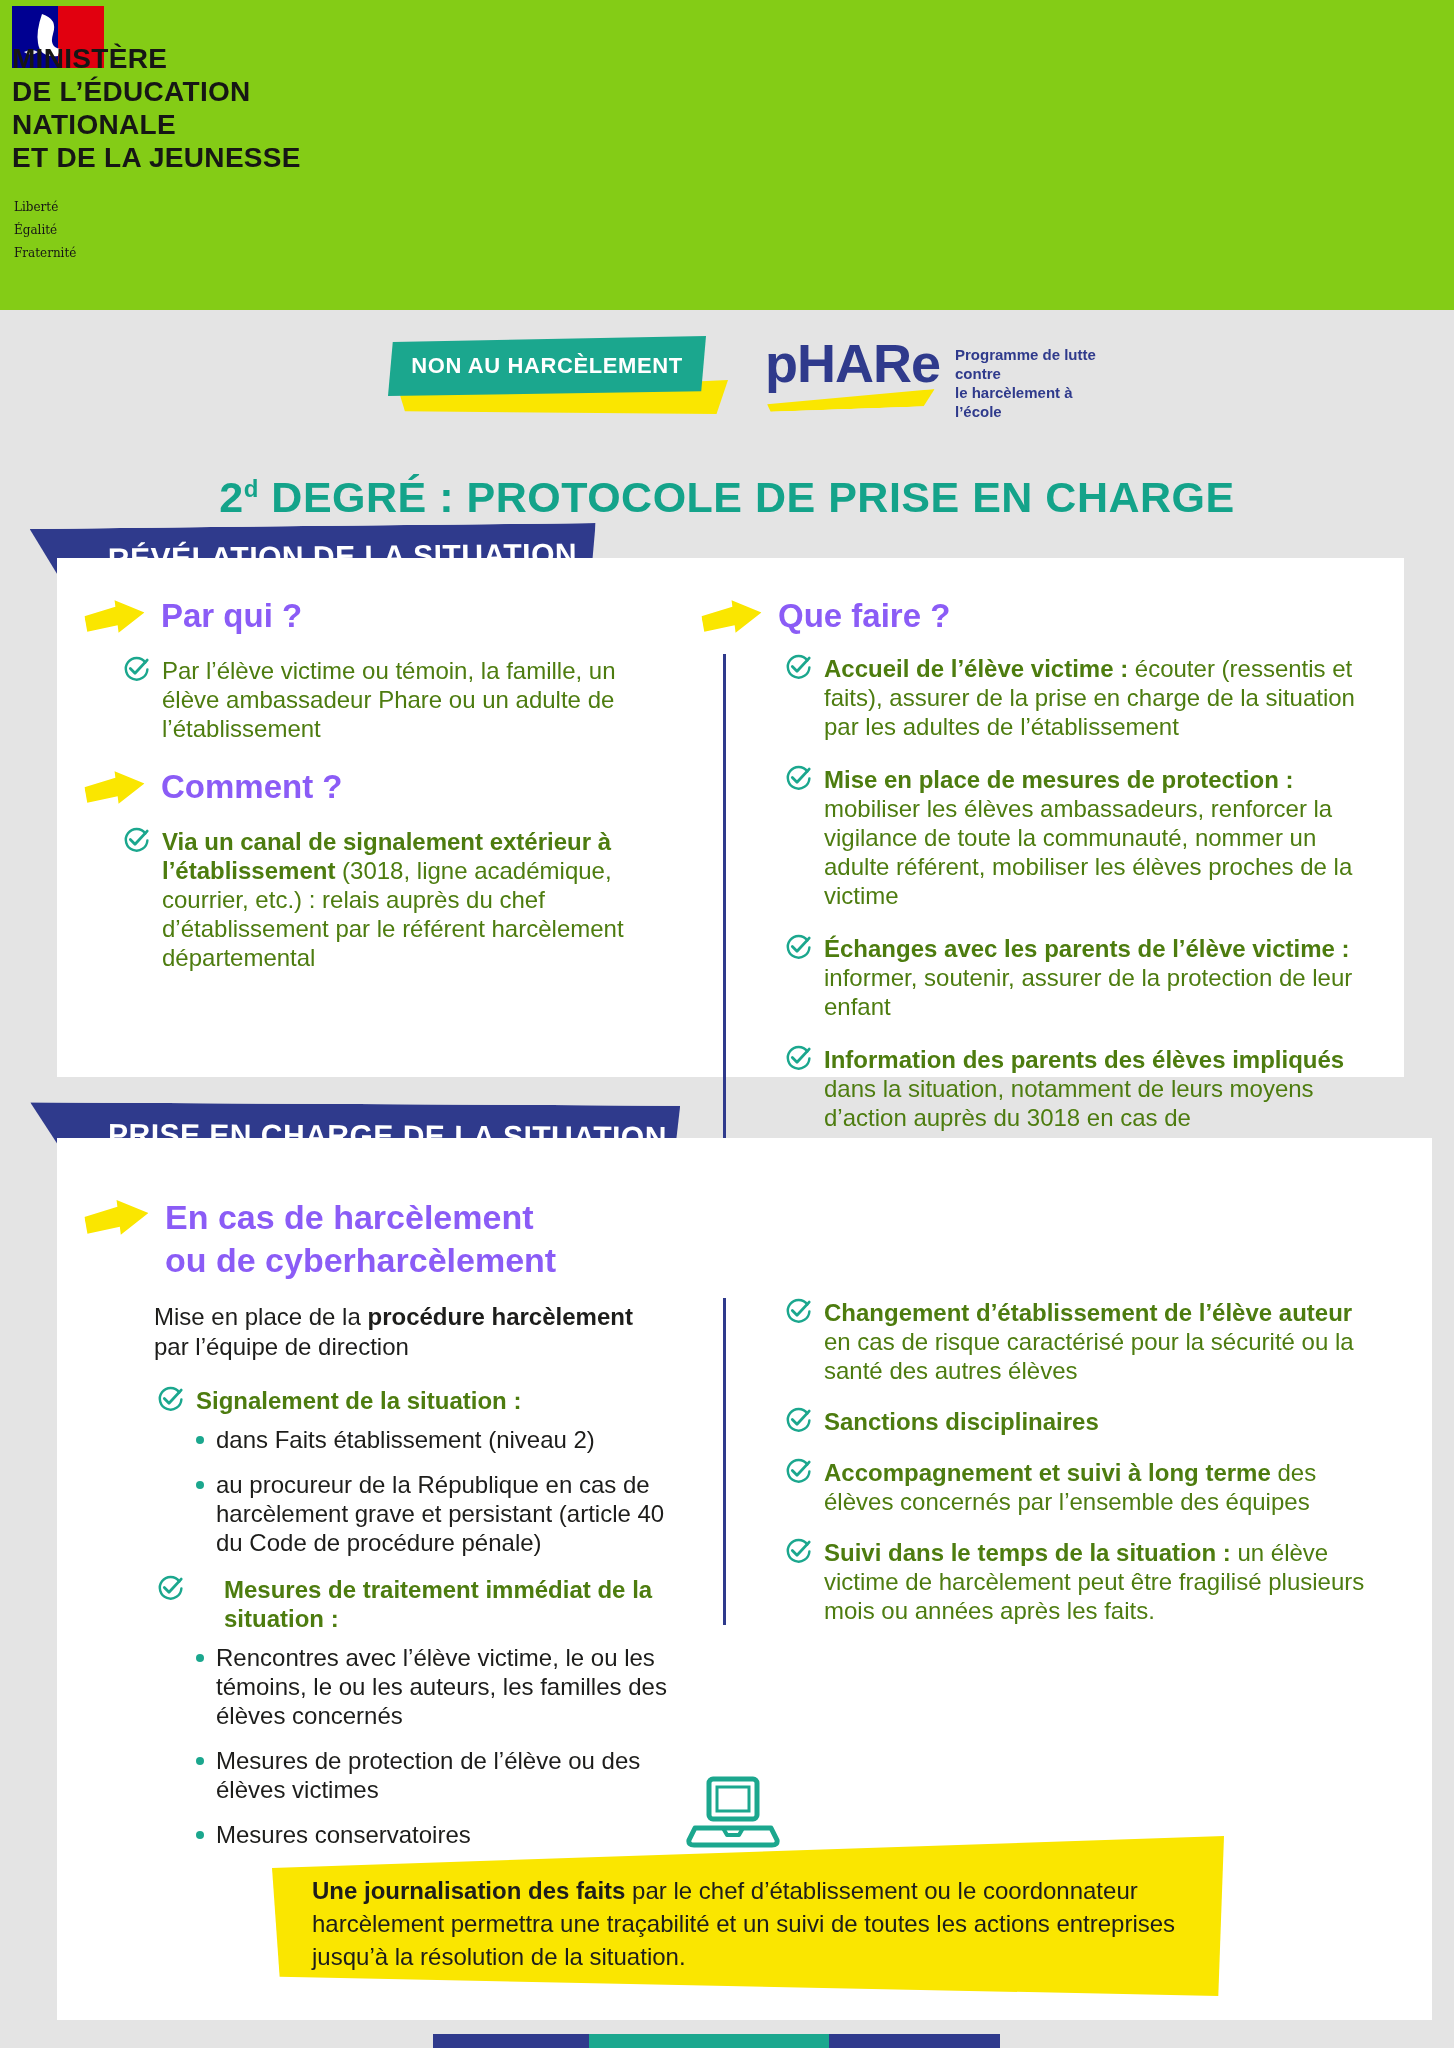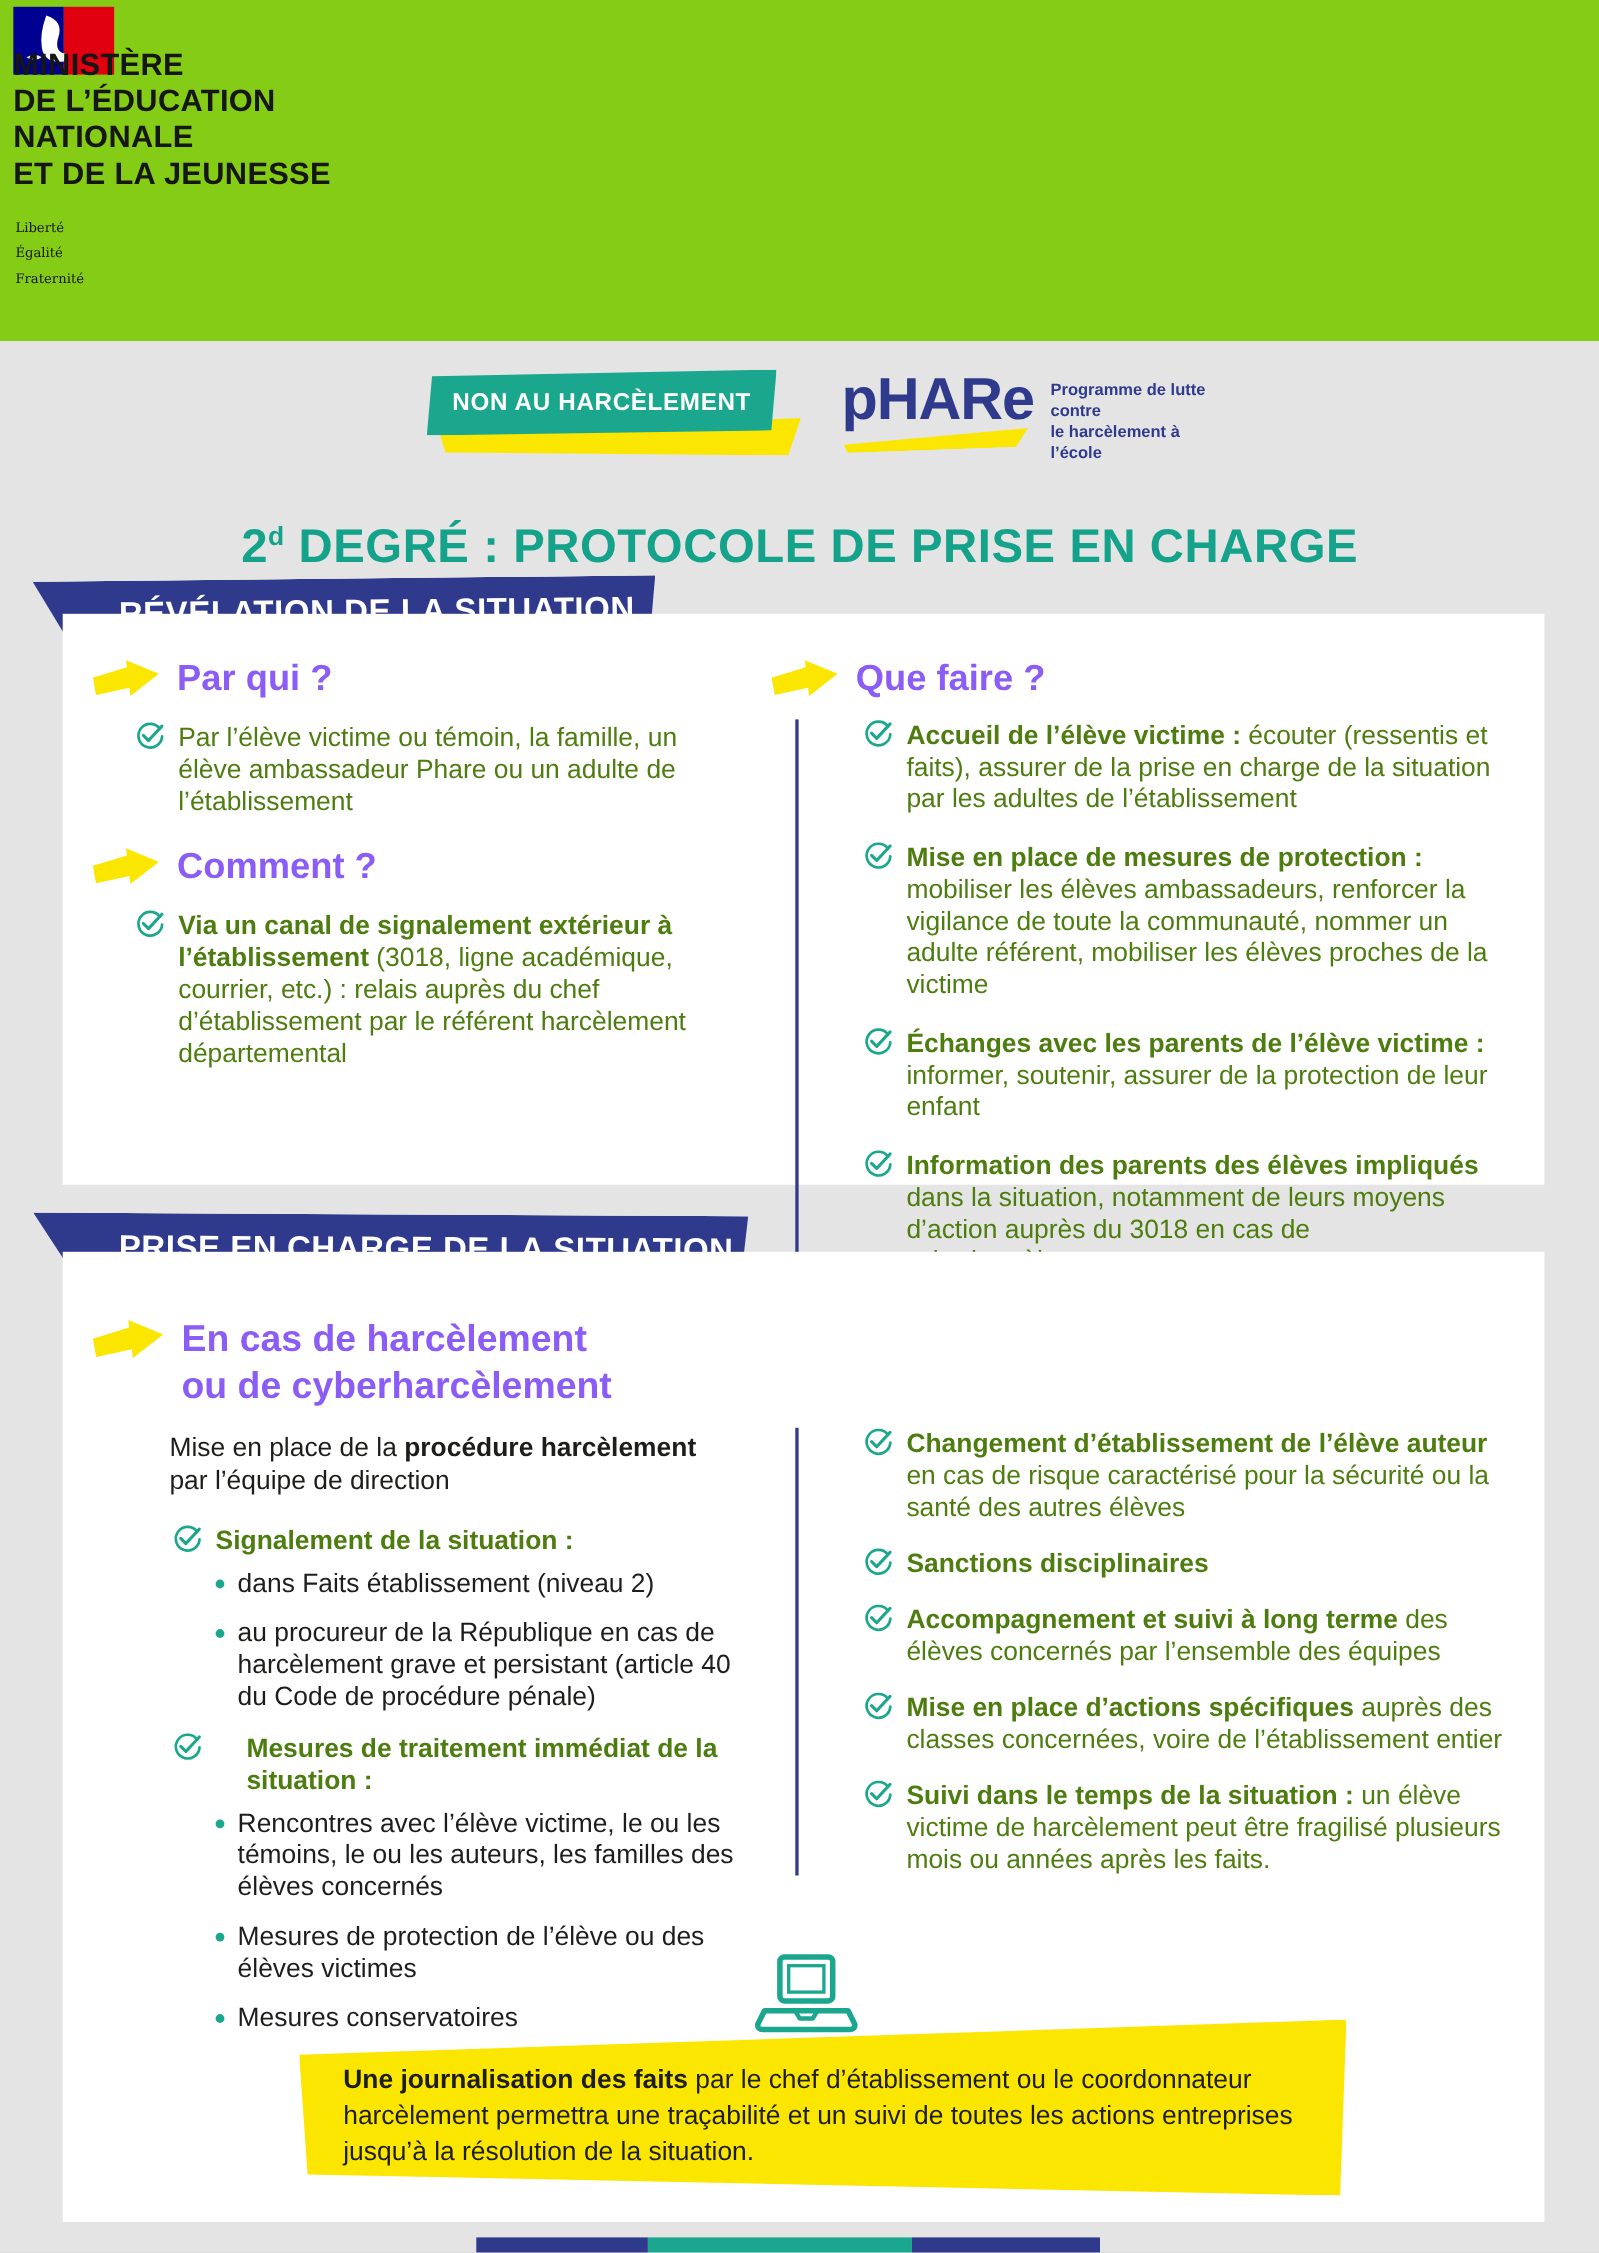--- a/index.html
+++ b/index.html
@@ -27,21 +27,21 @@
   .main-title sup{font-size:24px;}
   
   .banner{position:absolute;background:#2f3a8c;display:flex;align-items:center;
     clip-path:polygon(0 0,100% 0,99% 93%,6.5% 100%);transform:rotate(-.6deg);}
   .banner span{color:#fff;font-weight:800;font-size:30px;letter-spacing:.5px;padding-left:78px;white-space:nowrap;}
   .banner.b1{left:30px;top:526px;width:566px;height:62px;}
   .banner.b2{left:30px;top:1104px;width:650px;height:64px;transform:rotate(.3deg);}
   
   .card{position:absolute;background:#ffffff;}
   .card.c1{left:57px;top:558px;width:1347px;height:519px;}
-  .card.c2{left:57px;top:1138px;width:1347px;height:882px;}
+  .card.c2{left:57px;top:1138px;width:1347px;height:882px;padding-left:28px;}
   
   .colhead{display:flex;align-items:flex-start;gap:16px;}
   .colhead h2{margin:0;font-size:33px;line-height:40px;font-weight:800;color:#8b5cf6;}
   .arrow{flex:0 0 auto;margin-top:4px;transform:rotate(-7deg);}
   
   .ci{display:flex;gap:12px;margin:0 0 24px 0;}
   .ci .ck{flex:0 0 30px;margin-top:-2px;}
   .ci p{margin:0;font-size:24px;line-height:29px;color:#4d7c0f;}
   .ci p strong{font-weight:800;}
   .bullets{list-style:none;margin:10px 0 0 42px;padding:0;}
@@ -263,27 +263,20 @@
               <path d="M27 9 A11.5 11.5 0 1 0 29.2 16.5" fill="none" stroke="#1ba78e" stroke-width="2.6" stroke-linecap="round"></path>
               <path d="M11 15.5 l5 5 L29 6.5" fill="none" stroke="#1ba78e" stroke-width="3" stroke-linecap="round" stroke-linejoin="round"></path>
             </svg>
           <p><strong>Accompagnement et suivi à long terme</strong><span> des élèves concernés par l’ensemble des équipes</span></p>
         </div>
         <div class="ci">
           <svg class="ck" width="30" height="30" viewBox="0 0 32 32">
               <path d="M27 9 A11.5 11.5 0 1 0 29.2 16.5" fill="none" stroke="#1ba78e" stroke-width="2.6" stroke-linecap="round"></path>
               <path d="M11 15.5 l5 5 L29 6.5" fill="none" stroke="#1ba78e" stroke-width="3" stroke-linecap="round" stroke-linejoin="round"></path>
             </svg>
-          <p><strong>Mise en place d’actions spécifiques</strong><span> auprès des classes concernées, voire de l’établissement entier</span></p>
-        </div>
-        <div class="ci">
-          <svg class="ck" width="30" height="30" viewBox="0 0 32 32">
-              <path d="M27 9 A11.5 11.5 0 1 0 29.2 16.5" fill="none" stroke="#1ba78e" stroke-width="2.6" stroke-linecap="round"></path>
-              <path d="M11 15.5 l5 5 L29 6.5" fill="none" stroke="#1ba78e" stroke-width="3" stroke-linecap="round" stroke-linejoin="round"></path>
-            </svg>
           <p><strong>Suivi dans le temps de la situation :</strong><span> un élève victime de harcèlement peut être fragilisé plusieurs mois ou années après les faits.</span></p>
         </div>
       </div>
     </div>
   </section>
 
   <div class="laptop">
     <svg width="100" height="82" viewBox="0 0 100 82">
       <rect x="26" y="3" width="48" height="40" rx="4" fill="#ffffff" stroke="#1ba78e" stroke-width="5"></rect>
       <rect x="34" y="11" width="32" height="24" fill="#ffffff" stroke="#1ba78e" stroke-width="3"></rect>

